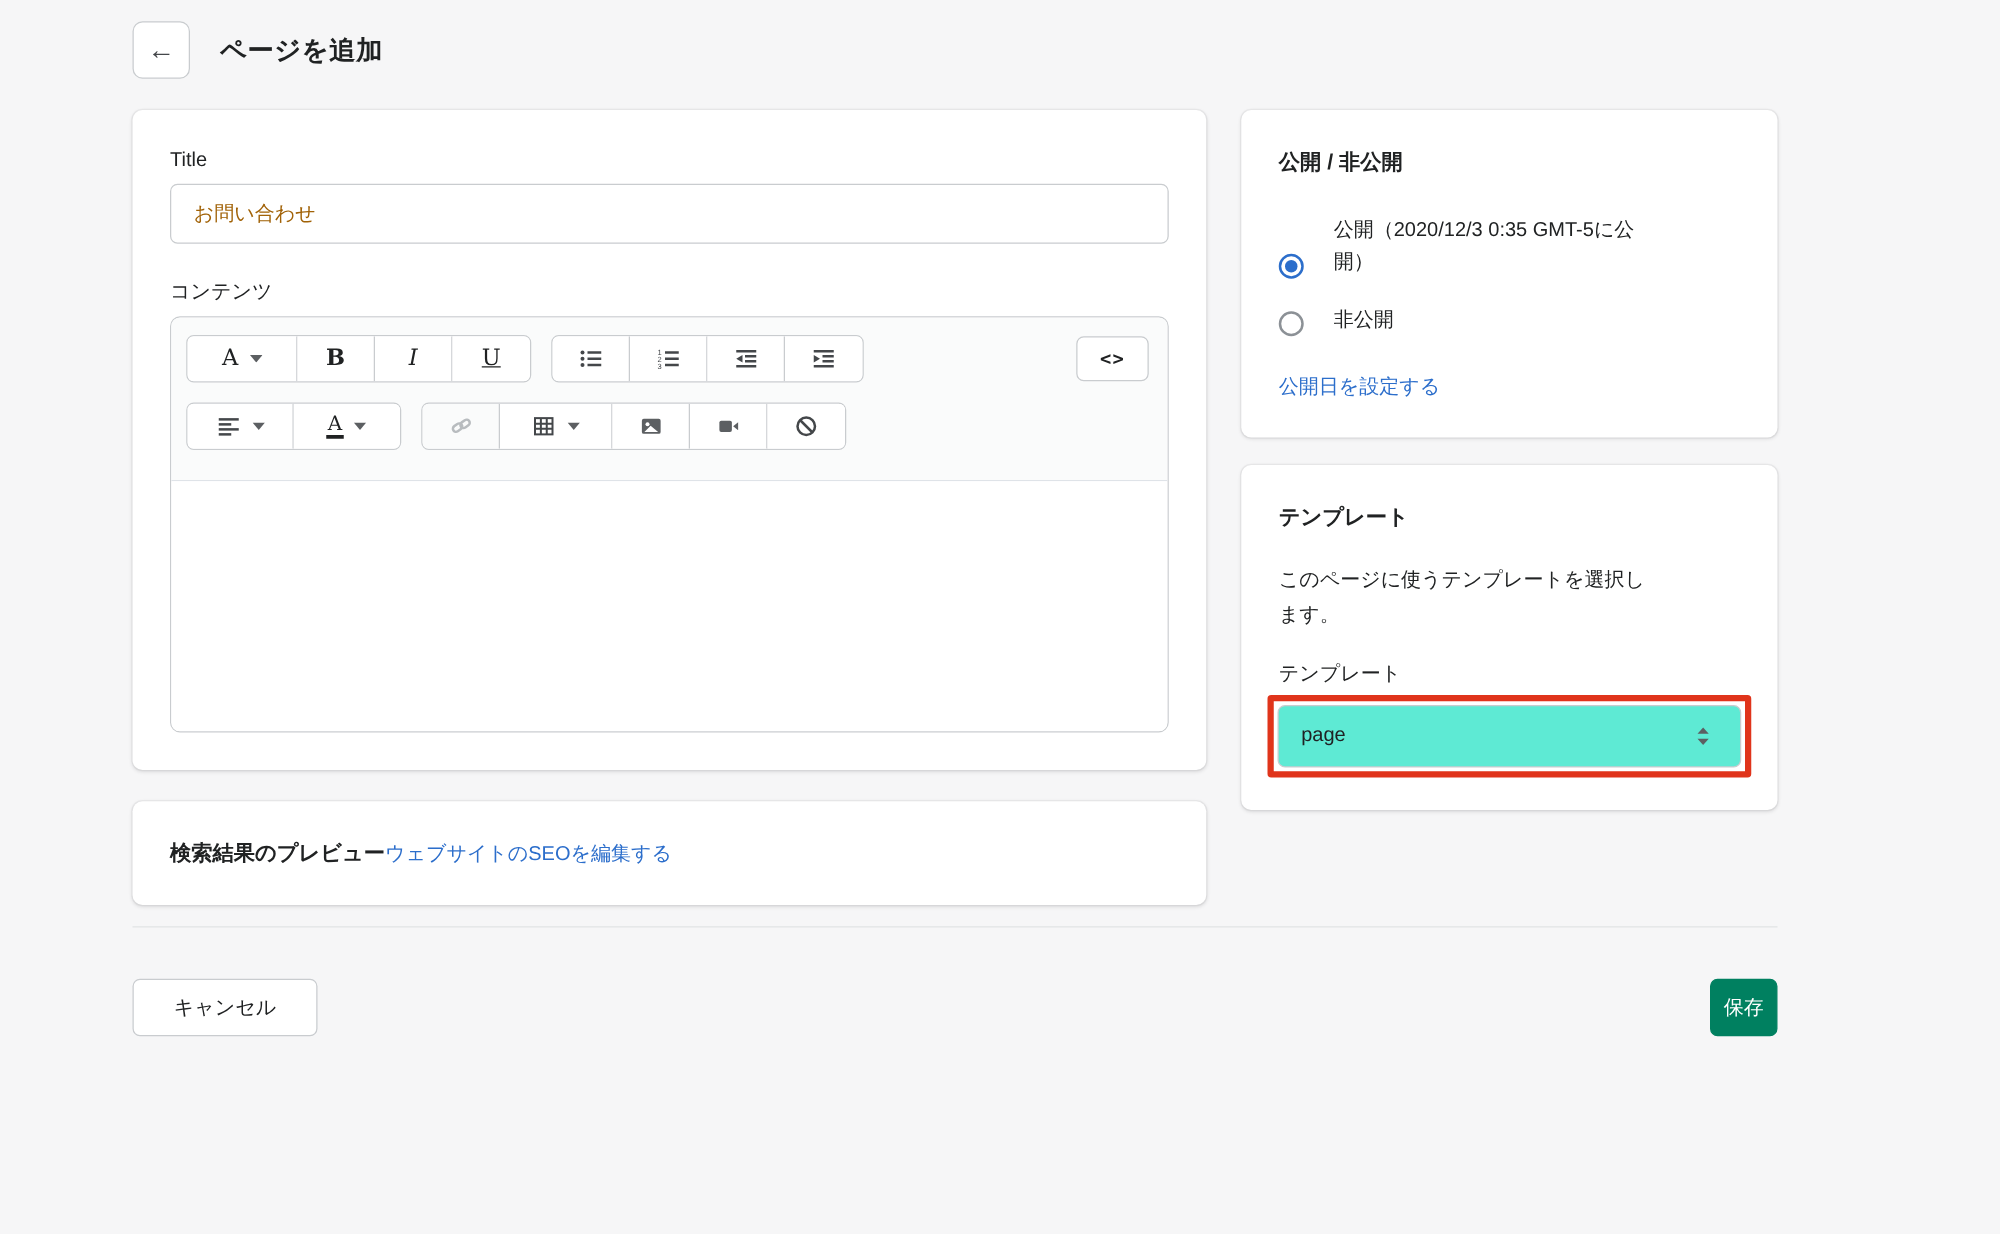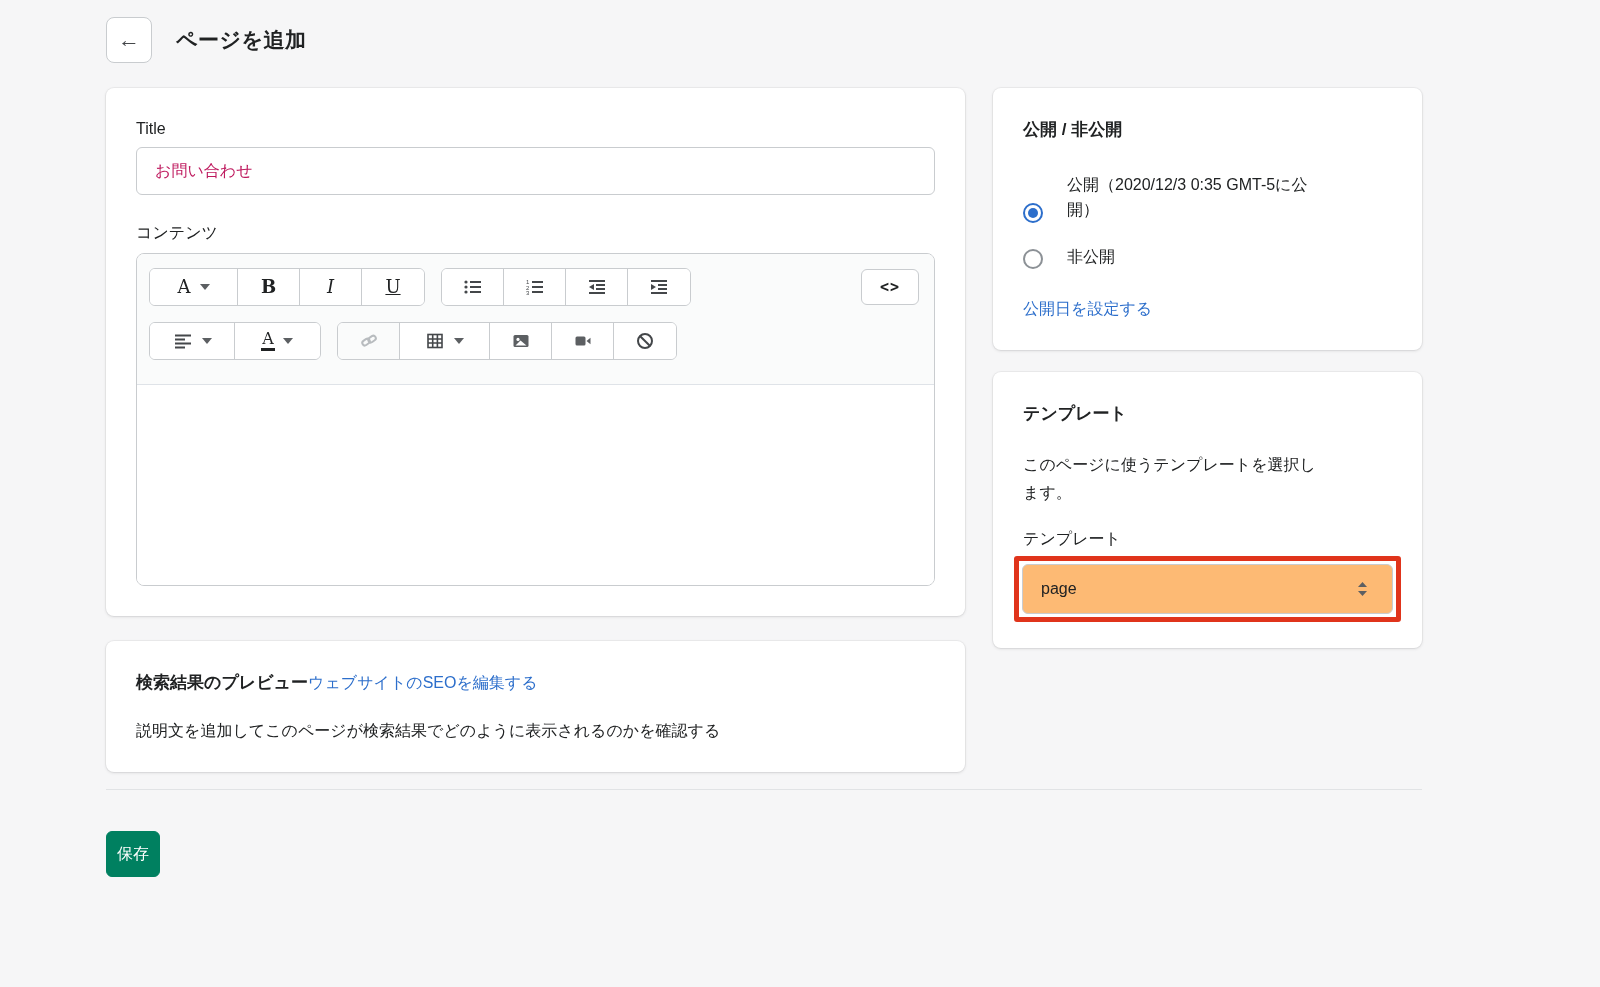--- a/index.html
+++ b/index.html
@@ -31,21 +31,21 @@
   .card {
     background: #fff; border-radius: 8px;
     box-shadow: 0 1px 3px rgba(63,63,68,0.15), 0 0 0 1px rgba(63,63,68,0.05);
   }
 
   
   .form-card { padding: 32px 30px 30px; }
   .field-label { font-size: 16px; margin-bottom: 9px; display: block; }
   .text-input {
     width: 100%; height: 48px; border: 1px solid #c9cccf; border-radius: 6px;
-    padding: 0 18px; font-size: 16px; color: #be185d;
+    padding: 0 18px; font-size: 16px; color: #a16207;
     font-family: "Liberation Sans", "DejaVu Sans", sans-serif; background: #fff; outline: none;
   }
   .content-label { margin-top: 28px; }
 
   .editor { border: 1px solid #c9cccf; border-radius: 8px; overflow: hidden; }
   .editor-toolbar { background: #fafbfb; padding: 14px 12px 24px; border-bottom: 1px solid #dfe3e8; }
   .tb-row { display: flex; align-items: center; }
   .tb-row + .tb-row { margin-top: 16px; }
   .btn-group {
     display: inline-flex; background: #fff; border: 1px solid #c9cccf;
@@ -101,21 +101,21 @@
   .vis-link { display: inline-block; margin-top: 30px; }
 
   
   .tpl-card { margin-top: 22px; padding: 30px 30px 26px; }
   .tpl-desc { margin-top: 26px; font-size: 16px; line-height: 1.75; max-width: 300px; }
   .tpl-select-label { margin-top: 22px; margin-bottom: 0; }
   .annotation-box {
     border: 5px solid #e0341b; border-radius: 3px; padding: 3px; margin: 6px -9px 0;
   }
   .select {
-    height: 50px; border: 1px solid #c9cccf; border-radius: 6px; background: #fdba74;
+    height: 50px; border: 1px solid #c9cccf; border-radius: 6px; background: #5eead4;
     display: flex; align-items: center; justify-content: space-between;
     padding: 0 24px 0 18px; font-size: 16px; cursor: pointer;
   }
   .updown { width: 11px; height: 16px; flex: none; }
 
   
   .footer-divider { border: none; border-top: 1px solid #e1e3e5; margin-top: 17px; }
   .footer-bar { display: flex; justify-content: space-between; margin-top: 41px; }
   .btn {
     height: 46px; border-radius: 6px; font-size: 16px; cursor: pointer;
@@ -279,21 +279,20 @@
           </div>
           <div class="editor-body"></div>
         </div>
       </div>
 
       <div class="card seo-card">
         <div class="seo-head">
           <h2 class="card-heading">検索結果のプレビュー</h2>
           <a class="link">ウェブサイトのSEOを編集する</a>
         </div>
-        <p class="seo-desc">説明文を追加してこのページが検索結果でどのように表示されるのかを確認する</p>
       </div>
     </div>
 
     <div class="col-side">
       <div class="card vis-card">
         <h2 class="card-heading">公開 / 非公開</h2>
 
         <div class="radio-row">
           <span class="radio selected"></span>
           <span class="radio-label wrap">公開（2020/12/3 0:35 GMT-5に公開）</span>
@@ -321,16 +320,17 @@
               <polygon points="5.5,15 1,10 10,10" fill="#5c5f62"></polygon>
             </svg>
           </div>
         </div>
       </div>
     </div>
   </div>
 
   <hr class="footer-divider">
   <div class="footer-bar">
+    <button class="btn btn-secondary">キャンセル</button>
     <button class="btn btn-primary">保存</button>
   </div>
 
 </div>
 
 </body></html>

